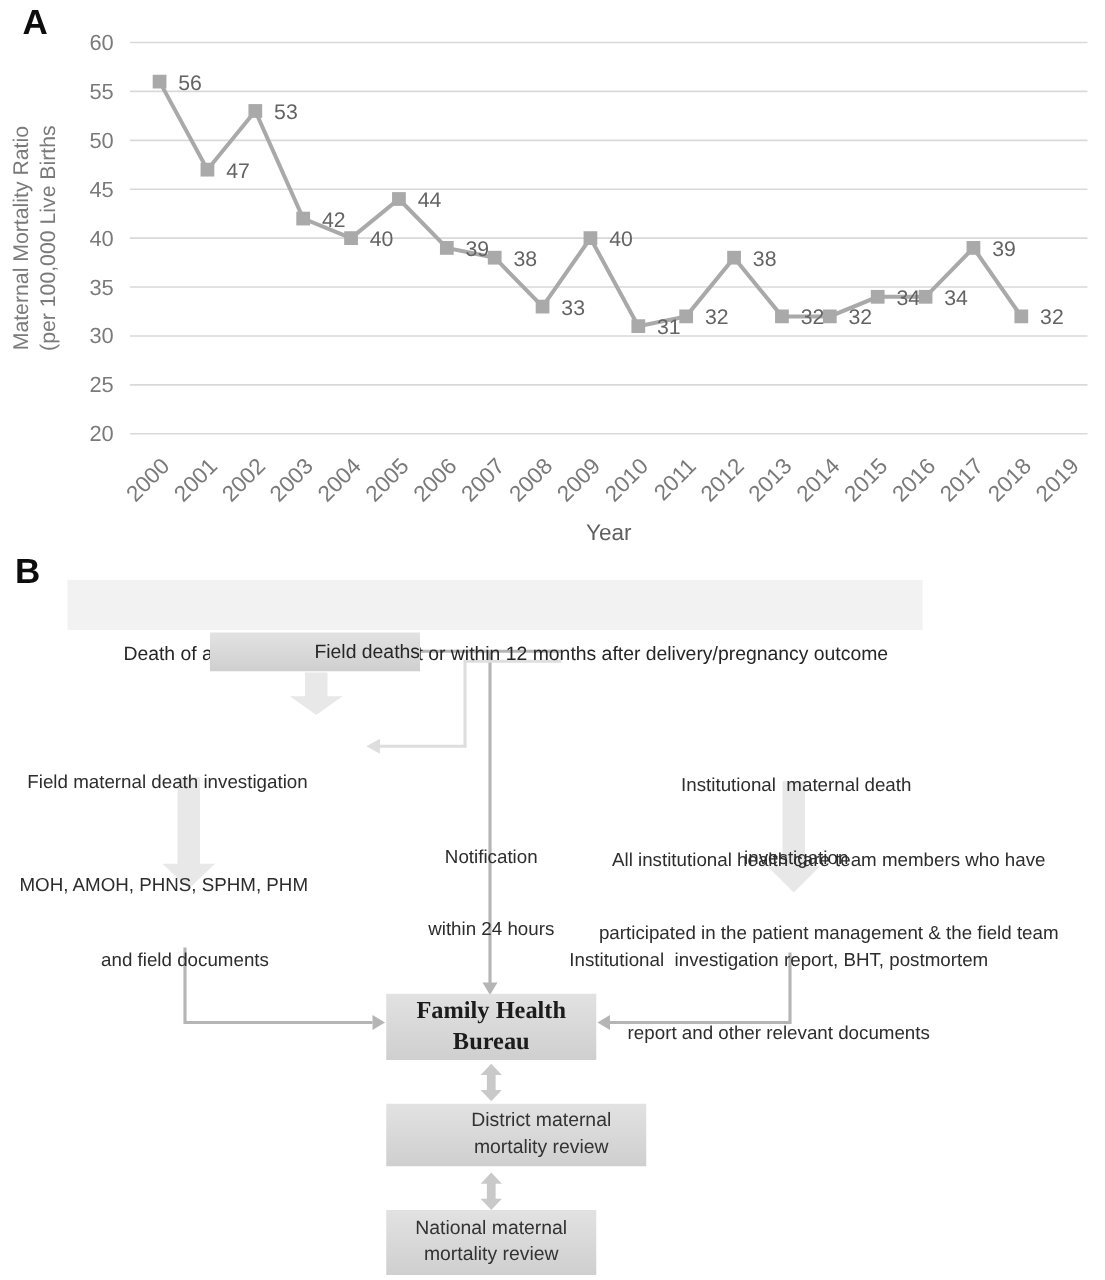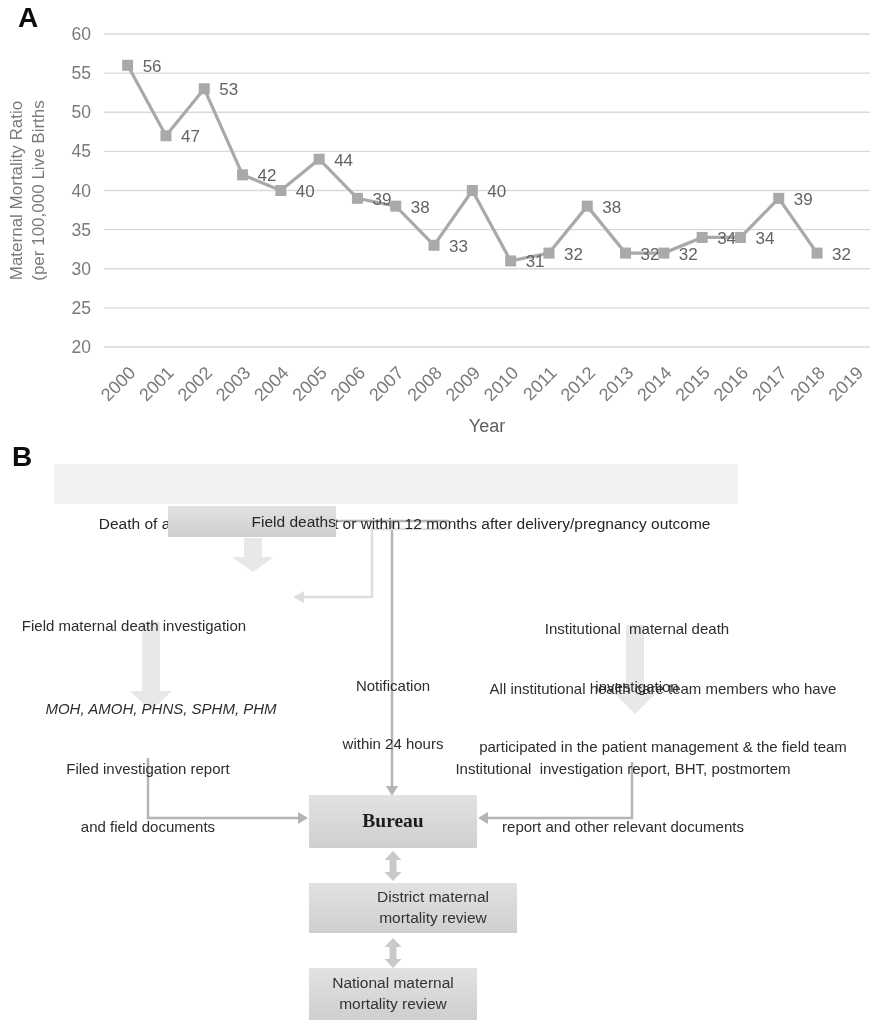--- a/index.html
+++ b/index.html
@@ -134,45 +134,45 @@
   <div class="box banner" style="left:54px;top:464px;width:684px;height:40px;">
     <span>Death of a woman who is pregnant or within 12 months after delivery/pregnancy outcome</span>
   </div>
   <div class="box smallbox" style="left:168px;top:506px;width:168px;height:31px;text-align:right;">
     <span>Field deaths</span>
   </div>
 
   <div class="t" style="left:9px;top:578px;width:250px;">
     <div>Field maternal death investigation</div>
   </div>
-  <div class="t" style="left:36px;top:661px;width:250px;font-style:italic;">
+  <div class="t" style="left:6px;top:661px;width:250px;">
     <div>MOH, AMOH, PHNS, SPHM, PHM</div>
   </div>
   <div class="t" style="left:303px;top:638px;width:180px;">
     <div>Notification</div>
     <div>within 24 hours</div>
   </div>
   <div class="t" style="left:23px;top:721px;width:250px;">
-    <div>Filed investigation report</div>
     <div>and field documents</div>
   </div>
   <div class="t" style="left:507px;top:581px;width:260px;">
     <div>Institutional  maternal death</div>
     <div>investigation</div>
   </div>
   <div class="t" style="left:460px;top:641px;width:406px;font-size:15px;">
     <div>All institutional health care team members who have</div>
     <div>participated in the patient management &amp; the field team</div>
   </div>
   <div class="t" style="left:445px;top:721px;width:356px;">
     <div>Institutional  investigation report, BHT, postmortem</div>
     <div>report and other relevant documents</div>
   </div>
 
   <div class="box fhb" style="left:309px;top:795px;width:168px;height:53px;">
+    <div>Family Health</div>
     <div>Bureau</div>
   </div>
   <div class="box stackbox" style="left:309px;top:883px;width:168px;height:50px;padding-left:40px;">
     <div>District maternal</div>
     <div>mortality review</div>
   </div>
   <div class="box stackbox" style="left:309px;top:968px;width:168px;height:52px;">
     <div>National maternal</div>
     <div>mortality review</div>
   </div>

